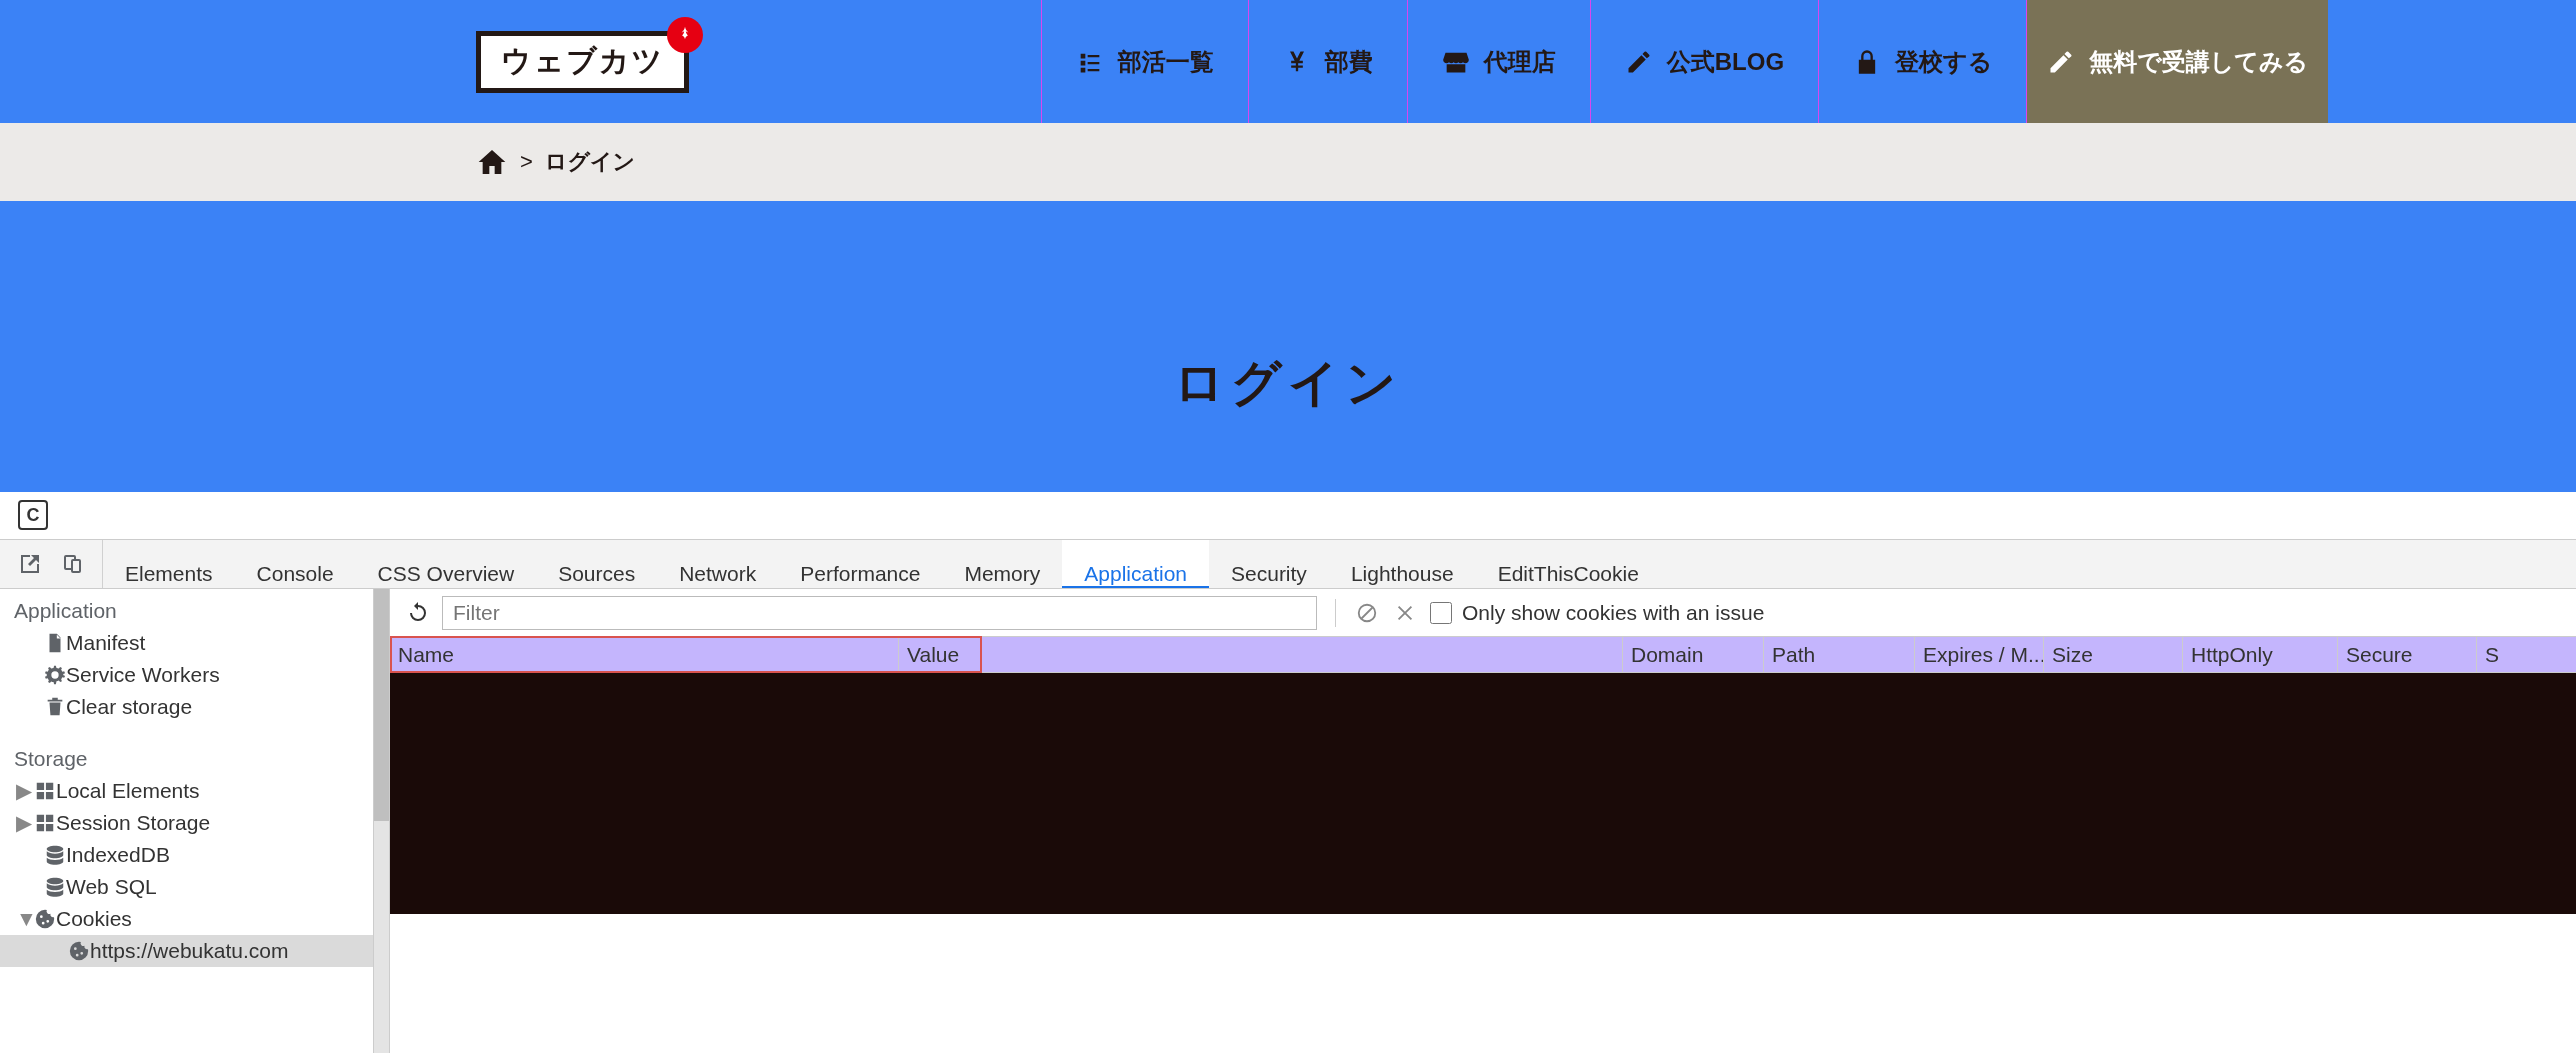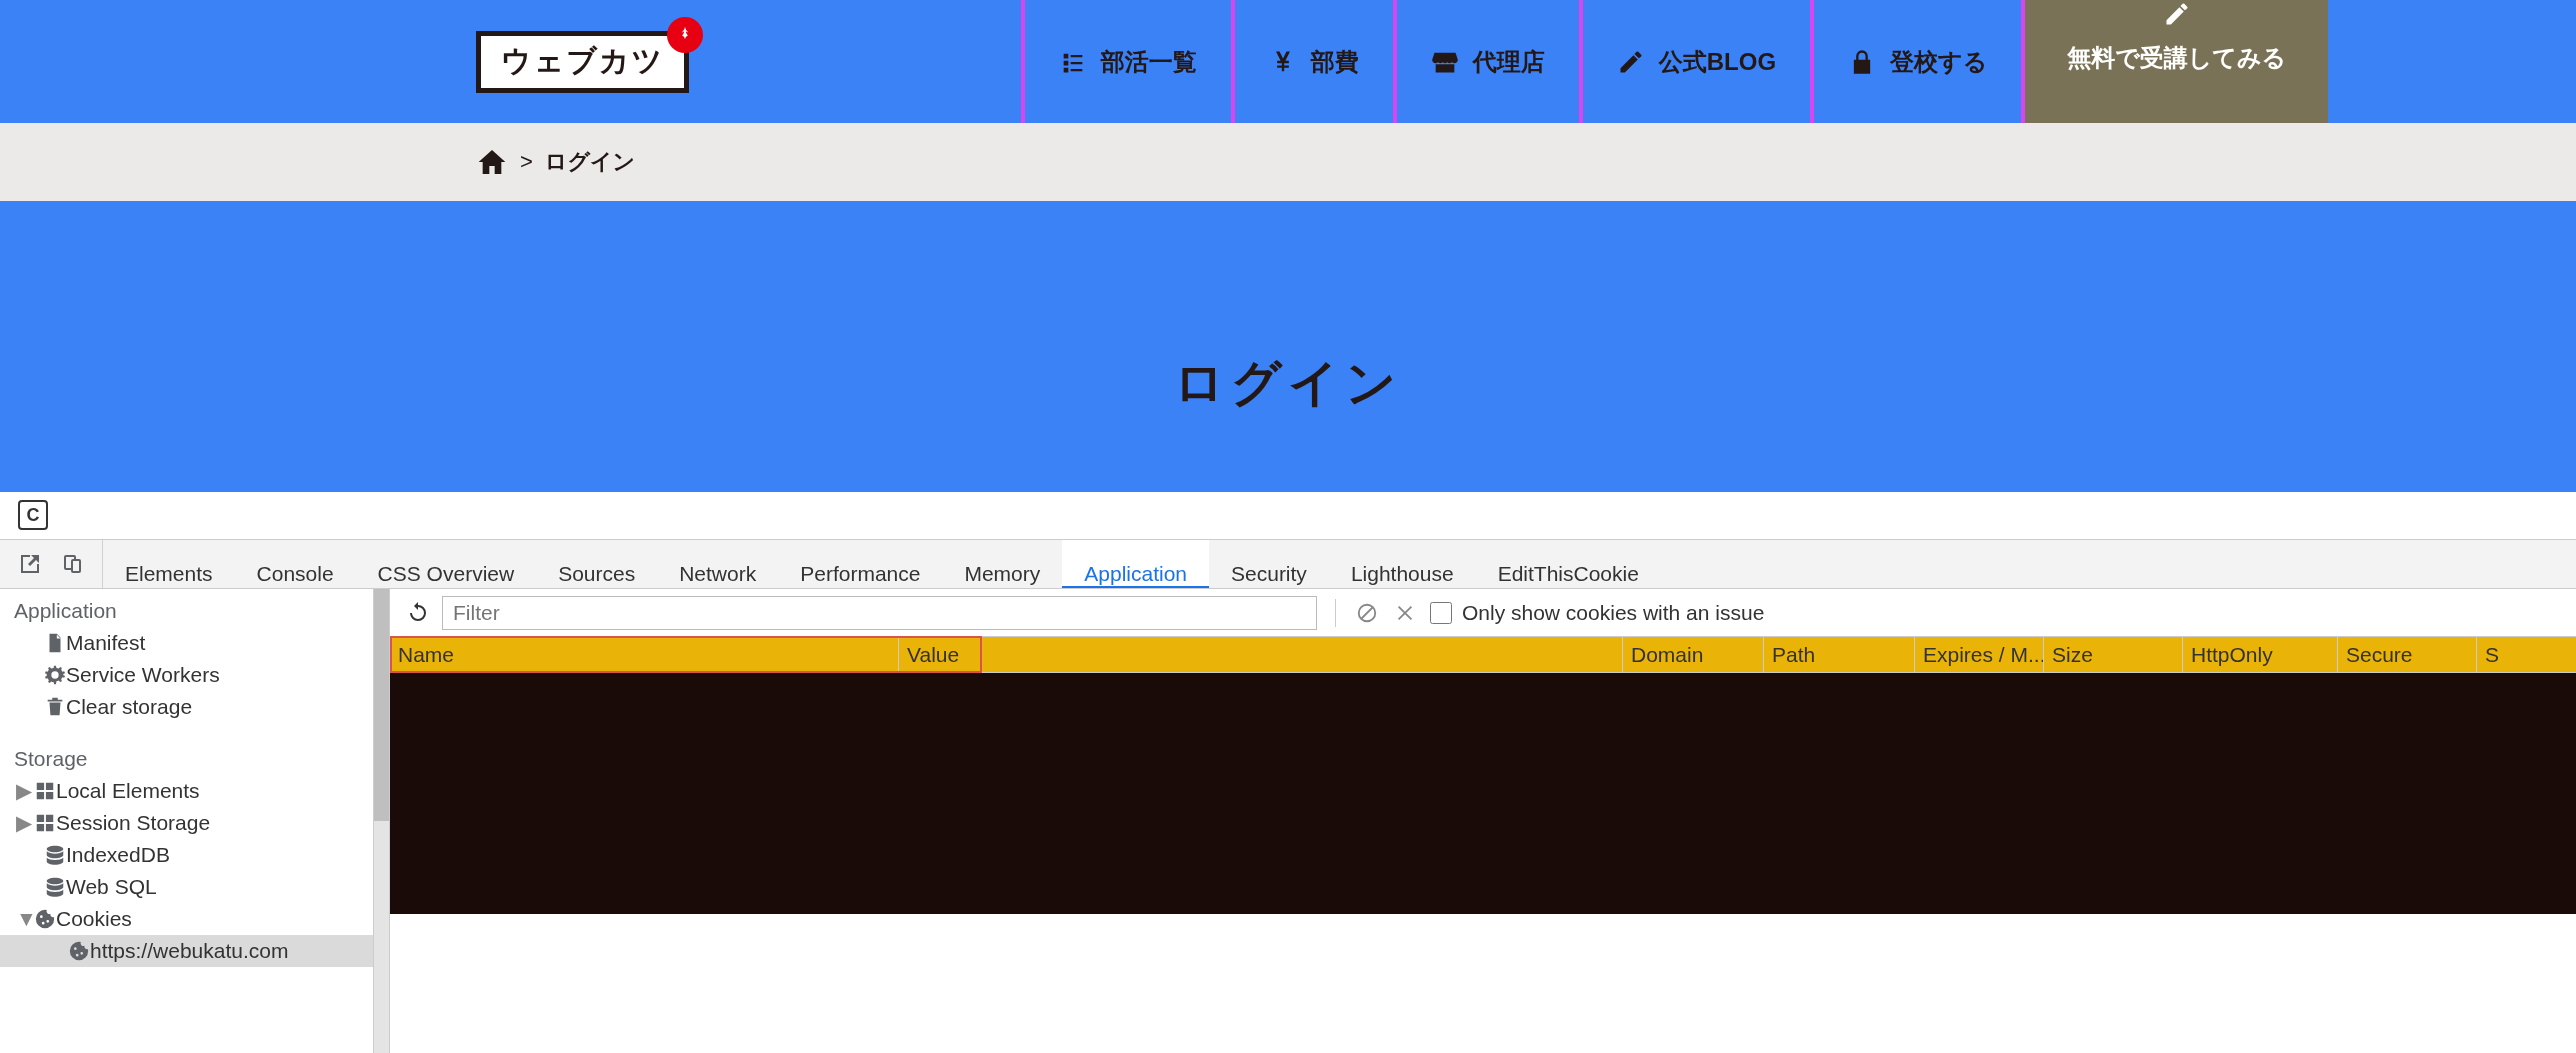--- a/index.html
+++ b/index.html
@@ -8,23 +8,23 @@
 
 .site { height: 492px; background: #3b82f6; }
 .site-header { height: 123px; display: flex; align-items: center; }
 .logo-wrap { position: relative; margin-left: 476px; }
 .logo-box { width: 213px; height: 62px; border: 5px solid #231815; display: flex; align-items: center; justify-content: center; background: #fff; }
 .logo-text { font-size: 30px; font-weight: 900; color: #231815; letter-spacing: 2px; font-family: sans-serif; }
 .logo-badge { position: absolute; top: -14px; right: -14px; width: 36px; height: 36px; border-radius: 50%; background: #e60012; display: flex; align-items: center; justify-content: center; }
 .logo-badge svg { width: 20px; height: 20px; fill: #fff; }
 
 .main-nav { display: flex; margin-left: auto; height: 100%; }
-.nav-item { display: flex; align-items: center; padding: 0 34px; border-left: 4px solid #d946ef; font-size: 24px; font-weight: 700; color: #231815; cursor: pointer; gap: 14px; }
+.nav-item { display: flex; align-items: center; padding: 0 34px; border-left: 1px solid #d946ef; font-size: 24px; font-weight: 700; color: #231815; cursor: pointer; gap: 14px; }
 .nav-item svg { width: 28px; height: 28px; fill: #231815; }
-.nav-item.cta { background: #7a7256; color: #fff; padding: 0 42px; flex-direction: column; }
+.nav-item.cta { background: #7a7256; color: #fff; padding: 0 20px; }
 .nav-item.cta svg { fill: #fff; }
 .nav-spacer-right { width: 248px; }
 
 .breadcrumb { height: 78px; background: #eceae8; display: flex; align-items: center; padding-left: 476px; gap: 12px; font-size: 22px; color: #231815; font-weight: 700; }
 .breadcrumb svg { width: 32px; height: 32px; fill: #231815; }
 .breadcrumb .sep { font-weight: 400; }
 
 .page-title { text-align: center; font-size: 50px; font-weight: 800; color: #231815; margin-top: 149px; letter-spacing: 6px; }
 
 
@@ -54,21 +54,21 @@
 .dt-main { flex: 1; display: flex; flex-direction: column; min-width: 0; }
 .dt-toolbar { height: 48px; display: flex; align-items: center; gap: 12px; padding: 0 16px; border-bottom: 1px solid #ccc; }
 .dt-toolbar svg.refresh { width: 24px; height: 24px; fill: #333; cursor: pointer; }
 .dt-toolbar input { flex: 0 0 875px; height: 34px; border: 1px solid #bbb; padding: 0 10px; font-size: 21px; background: #fff; }
 .dt-toolbar .tb-sep { width: 1px; height: 28px; background: #ccc; margin: 0 6px; }
 .dt-toolbar .tb-icon { width: 26px; height: 26px; display: flex; align-items: center; justify-content: center; cursor: pointer; }
 .dt-toolbar .tb-icon svg { width: 22px; height: 22px; fill: #888; }
 .dt-toolbar label { display: flex; align-items: center; gap: 10px; cursor: pointer; }
 .dt-toolbar input[type=checkbox] { width: 22px; height: 22px; flex: 0 0 22px; }
 
-.dt-table-head { display: flex; height: 36px; background: #eab308; border-bottom: 1px solid #ccc; }
+.dt-table-head { display: flex; height: 36px; background: #c4b5fd; border-bottom: 1px solid #ccc; }
 .dt-th { border-right: 1px solid #ccc; padding: 4px 8px; display: flex; align-items: center; overflow: hidden; white-space: nowrap; }
 .dt-th.name { width: 509px; }
 .dt-th.value { width: 724px; }
 .dt-th.domain { width: 141px; }
 .dt-th.path { width: 151px; }
 .dt-th.exp { width: 129px; }
 .dt-th.size { width: 139px; }
 .dt-th.http { width: 155px; }
 .dt-th.secure { width: 139px; }
 .dt-th.samesite { flex: 1; border-right: none; }

